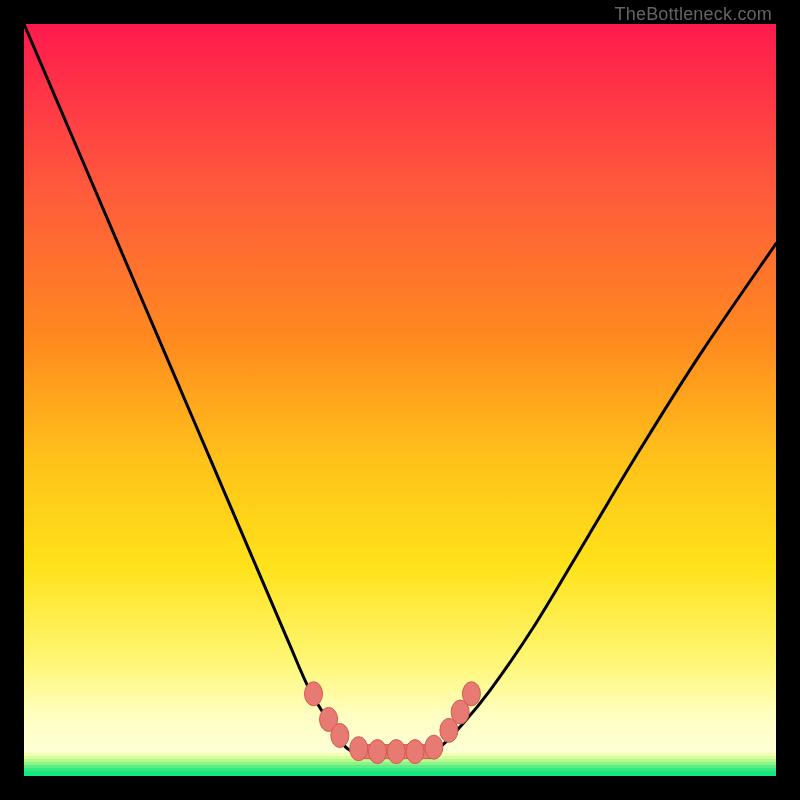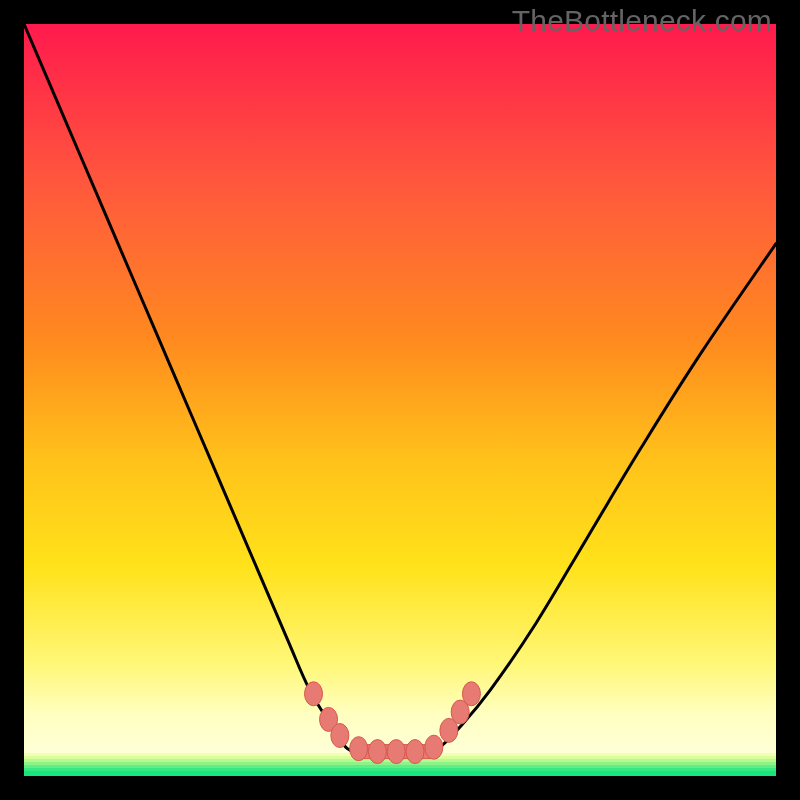--- a/index.html
+++ b/index.html
@@ -23,21 +23,21 @@
     left: 24px;
     width: 752px;
     height: 752px;
     overflow: hidden;
   }
   .watermark {
     position: absolute;
     top: 4px;
     right: 28px;
     color: #646464;
-    font-size: 30px;
+    font-size: 18px;
     font-weight: 520;
     letter-spacing: 0.2px;
     user-select: none;
   }
   .gradient {
     position: absolute;
     inset: 0;
   }
   .green-strip {
     position: absolute;

